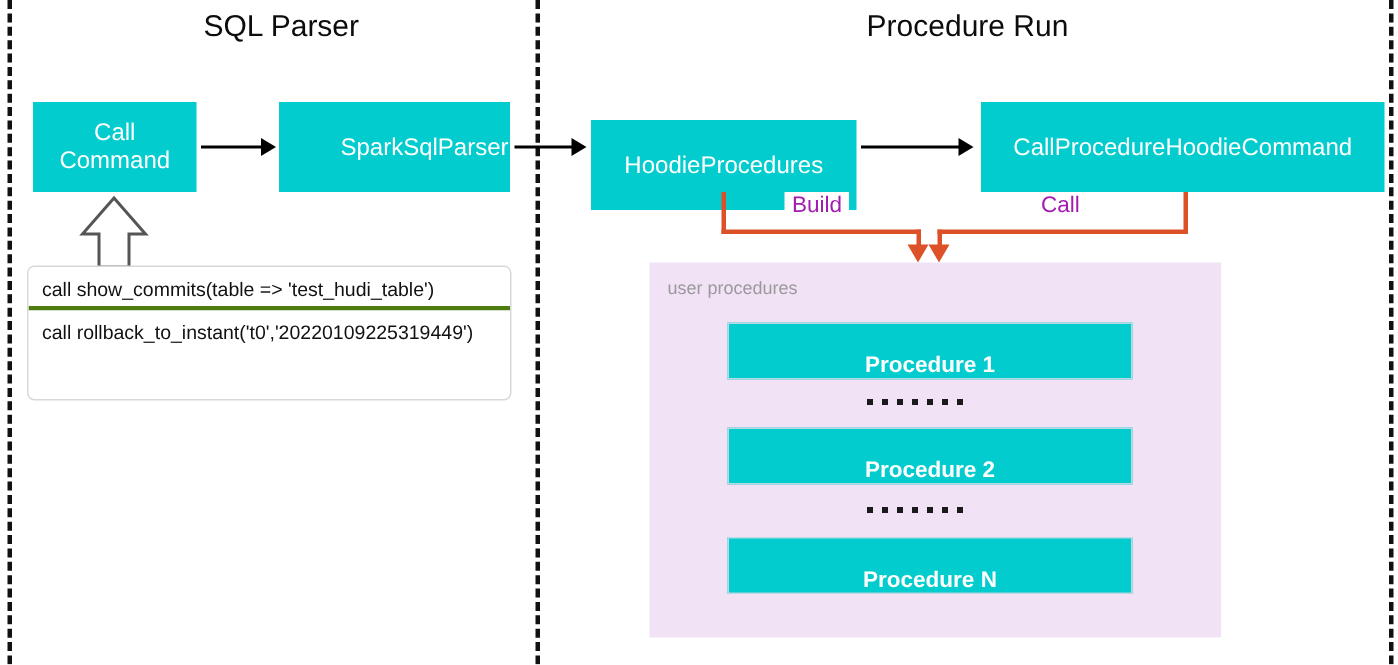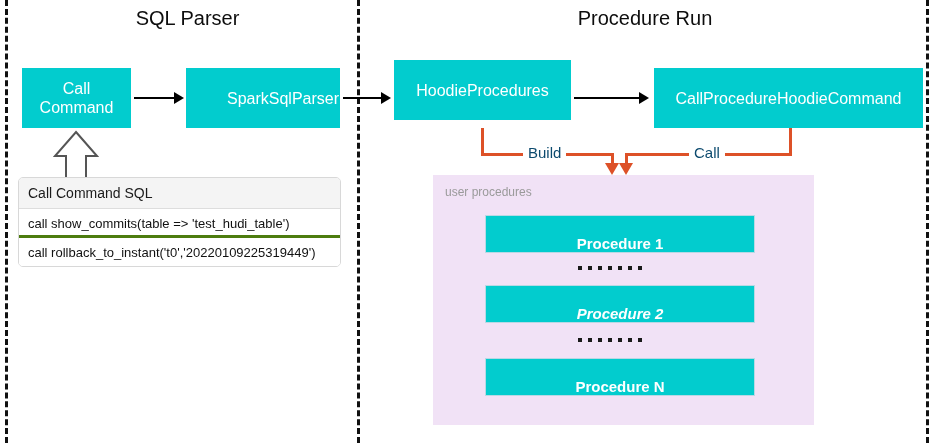--- a/index.html
+++ b/index.html
@@ -111,23 +111,23 @@
     position: absolute;
     width: 0;
     height: 0;
     border-left: 7px solid transparent;
     border-right: 7px solid transparent;
     border-top: 12px solid #dd5128;
   }
   .edge-label {
     position: absolute;
     font-size: 15px;
-    color: #0c4a6e;
-    background: #ffffff;
-    padding: 16px 5px;
+    color: #a21caf;
+    background: #ffffff;
+    padding: 0 5px;
     line-height: 18px;
     white-space: nowrap;
     text-align: center;
   }
 
   
   .panel {
     position: absolute;
     background: #f1e2f6;
   }
@@ -191,26 +191,25 @@
   <div class="arrow-line" style="left:343px; top:97px; width:39px;"></div>
   <div class="arrow-head" style="left:381px; top:92px;"></div>
 
   <div class="hollow-arrow" style="left:52px; top:130px; width:48px; height:50px;">
     <svg width="48" height="50" viewBox="0 0 48 50">
       <polygon points="24,2 45,26 34,26 34,48 14,48 14,26 3,26" fill="#ffffff" stroke="#555555" stroke-width="2" stroke-linejoin="miter"></polygon>
     </svg>
   </div>
 
   <div class="sqlbox" style="left:18px; top:177px; width:323px; height:90px;">
-    <div class="sql-head">Call Command SQL</div>
     <div class="sql-row">call show_commits(table =&gt; 'test_hudi_table')</div>
     <div class="sql-row">call rollback_to_instant('t0','20220109225319449')</div>
   </div>
 
-  <div class="tealbox" style="left:394px; top:60px; width:177px; height:60px;">
+  <div class="tealbox" style="left:394px; top:80px; width:177px; height:60px;">
     <span>HoodieProcedures</span>
   </div>
 
   <div class="arrow-line" style="left:574px; top:97px; width:66px;"></div>
   <div class="arrow-head" style="left:639px; top:92px;"></div>
 
   <div class="tealbox" style="left:654px; top:68px; width:269px; height:60px;">
     <span>CallProcedureHoodieCommand</span>
   </div>
 
@@ -236,21 +235,21 @@
   <div class="dots" style="left:578px; top:266px;">
     <i></i>
       <i></i>
       <i></i>
       <i></i>
       <i></i>
       <i></i>
       <i></i>
   </div>
 
-  <div class="proc-box" style="left:485px; top:285px; width:270px; height:38px;font-style:italic;">
+  <div class="proc-box" style="left:485px; top:285px; width:270px; height:38px;">
     <span>Procedure 2</span>
   </div>
 
   <div class="dots" style="left:578px; top:338px;">
     <i></i>
       <i></i>
       <i></i>
       <i></i>
       <i></i>
       <i></i>

